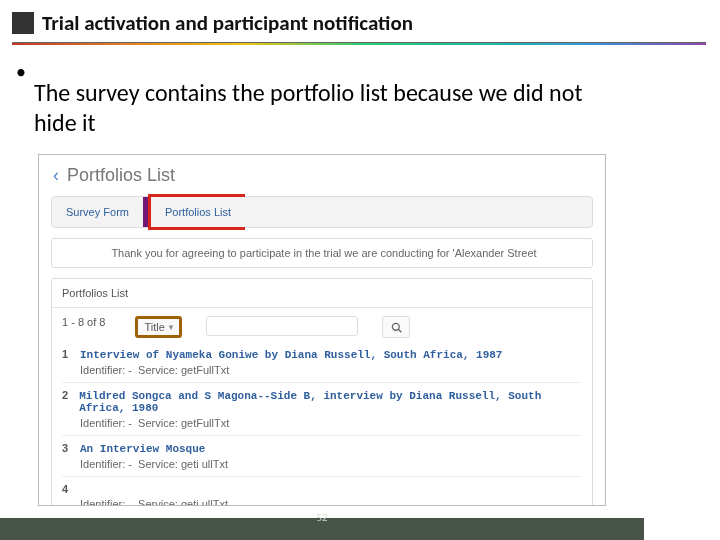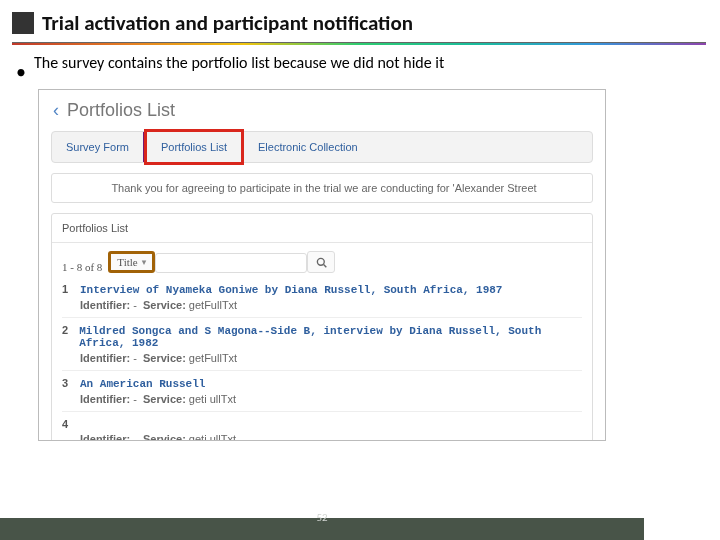--- a/index.html
+++ b/index.html
@@ -2,48 +2,48 @@
 <html><head>
 <meta charset="utf-8">
 <style>
   html,body{margin:0;padding:0;width:720px;height:540px;font-family:Calibri,Arial,sans-serif;background:#fff;color:#000;}
   .slide{position:relative;width:644px;height:540px;}
   .title-row{display:flex;align-items:center;padding:10px 12px 6px 12px;}
   .title-block{width:22px;height:22px;background:#333;margin-right:8px;flex:none;}
   .title-text{font-size:21px;font-weight:700;color:#111;}
   .rainbow-bar{height:2px;width:694px;margin:0 12px 0 12px;background:linear-gradient(to right,#c0392b,#e67e22,#f1c40f,#2ecc71,#1abc9c,#3498db,#8e44ad);}
   .title-underline{height:1px;background:#666;margin:0 12px 0 12px;width:694px;}
-  .bullet{padding:8px 28px 12px 34px;font-size:16px;line-height:1.25;position:relative;}
+  .bullet{padding:33px 28px 12px 34px;font-size:24px;line-height:1.25;position:relative;}
   .bullet::before{content:"•";position:absolute;left:16px;top:15px;font-size:20px;}
   .shot{border:1px solid #bbb;margin:4px 38px 0 38px;height:350px;background:#fff;overflow:hidden;position:relative;font-family:Arial,sans-serif;color:#444;}
   .crumb{display:flex;align-items:center;padding:10px 14px 8px 14px;}
   .chev{color:#5184c4;font-size:18px;margin-right:8px;font-weight:400;}
   .crumb-label{color:#777;font-size:18px;}
   .tabs{display:flex;border:1px solid #ddd;border-radius:4px;margin:2px 12px 0 12px;background:#f3f3f3;height:30px;align-items:center;}
-  .tab{font-size:11px;color:#2f5f9e;padding:0 14px;height:100%;display:flex;align-items:center;border-right:1px solid #701a75;}
+  .tab{font-size:11px;color:#2f5f9e;padding:0 14px;height:100%;display:flex;align-items:center;border-right:5px solid #701a75;}
   .tab:last-child{border-right:none;}
   .tab-highlight{border:3px solid #d9261c;margin:-1px 0;}
   .thanks{border:1px solid #ddd;border-radius:3px;margin:10px 12px 0 12px;padding:8px 0 8px 4px;font-size:11px;color:#666;text-align:center;}
   .panel{border:1px solid #ddd;border-radius:3px;margin:10px 12px 0 12px;}
   .panel-hdr{border-bottom:1px solid #e5e5e5;padding:8px 10px;font-size:11px;color:#555;}
-  .toolbar{display:flex;align-items:flex-end;gap:0;padding:8px 10px 4px 10px;font-size:11px;color:#555;font-family:Liberation Serif, serif;}
+  .toolbar{display:flex;align-items:flex-start;gap:24px;padding:8px 10px 4px 10px;font-size:11px;color:#555;}
   .toolbar .count{margin-right:6px;}
   .toolbar .sel{display:flex;align-items:center;border:3px solid #a16207;border-radius:3px;padding:2px 6px;background:#fafafa;gap:4px;}
   .toolbar .caret{font-size:9px;color:#888;}
   .toolbar .tbox{width:150px;height:18px;border:1px solid #ddd;border-radius:3px;}
   .toolbar .sbtn{width:26px;height:20px;border:1px solid #ddd;border-radius:3px;display:flex;align-items:center;justify-content:center;background:#fafafa;}
   .toolbar .sbtn svg{width:11px;height:11px;fill:none;stroke:#666;stroke-width:2;}
   .rows{padding:0 10px 8px 10px;}
   .row{padding:6px 0 6px 0;font-size:11px;border-top:1px solid #eee;}
   .row:first-child{border-top:none;}
   .row .ln{display:flex;gap:8px;align-items:baseline;}
   .row .num{width:10px;color:#555;font-weight:700;}
   .row .ttl{color:#2f5f9e;font-weight:700;filter:blur(0.3px);font-family:Liberation Mono, monospace;}
   .row .meta{padding-left:18px;color:#666;margin-top:3px;filter:blur(0.3px);}
-  .row .meta .lbl{font-weight:700;}
+  .row .meta .lbl{font-weight:400;}
   .footer{position:absolute;left:0;right:0;bottom:0;height:22px;background:#485448;}
   .pagenum{position:absolute;left:50%;transform:translateX(-50%);bottom:16px;color:#cfd3cf;font-size:11px;}
 </style>
 </head>
 <body>
 <div class="slide">
 
 <div class="title-row">
   <div class="title-block"></div>
   <div class="title-text">Trial activation and participant notification</div>
@@ -54,21 +54,20 @@
 <div class="bullet">The survey contains the portfolio list because we did not hide it</div>
 
 <div class="shot">
   <div class="crumb">
     <span class="chev">‹</span>
     <span class="crumb-label">Portfolios List</span>
   </div>
   <div class="tabs">
     <div class="tab">Survey Form</div>
     <div class="tab tab-highlight">Portfolios List</div>
-    <div class="tab">Electronic Collection</div>
   </div>
   <div class="thanks">Thank you for agreeing to participate in the trial we are conducting for 'Alexander Street</div>
   <div class="panel">
     <div class="panel-hdr">Portfolios List</div>
     <div class="toolbar">
       <span class="count">1 - 8 of 8</span>
       <span class="sel">
         <span>Title</span>
         <span class="caret">▾</span>
       </span>
@@ -84,28 +83,28 @@
       <div class="row">
         <div class="ln">
               <span class="num">1</span>
               <span class="ttl">Interview of Nyameka Goniwe by Diana Russell, South Africa, 1987</span>
             </div>
         <div class="meta"><span class="lbl">Identifier:</span> <span>-</span>&nbsp;&nbsp;<span class="lbl">Service:</span> <span>getFullTxt</span></div>
       </div>
       <div class="row">
         <div class="ln">
               <span class="num">2</span>
-              <span class="ttl">Mildred Songca and S Magona--Side B, interview by Diana Russell, South Africa, 1982</span>
+              <span class="ttl">Mildred Songca and S Magona--Side B, interview by Diana Russell, South Africa, 1980</span>
             </div>
         <div class="meta"><span class="lbl">Identifier:</span> <span>-</span>&nbsp;&nbsp;<span class="lbl">Service:</span> <span>getFullTxt</span></div>
       </div>
       <div class="row">
         <div class="ln">
               <span class="num">3</span>
-              <span class="ttl">An American Russell</span>
+              <span class="ttl">An Interview Mosque</span>
             </div>
         <div class="meta"><span class="lbl">Identifier:</span> <span>-</span>&nbsp;&nbsp;<span class="lbl">Service:</span> <span>geti ullTxt</span></div>
       </div>
       <div class="row">
         <div class="ln">
               <span class="num">4</span>
             </div>
         <div class="meta"><span class="lbl">Identifier:</span> <span>-</span>&nbsp;&nbsp;<span class="lbl">Service:</span> <span>geti ullTxt</span></div>
       </div>
     </div>

